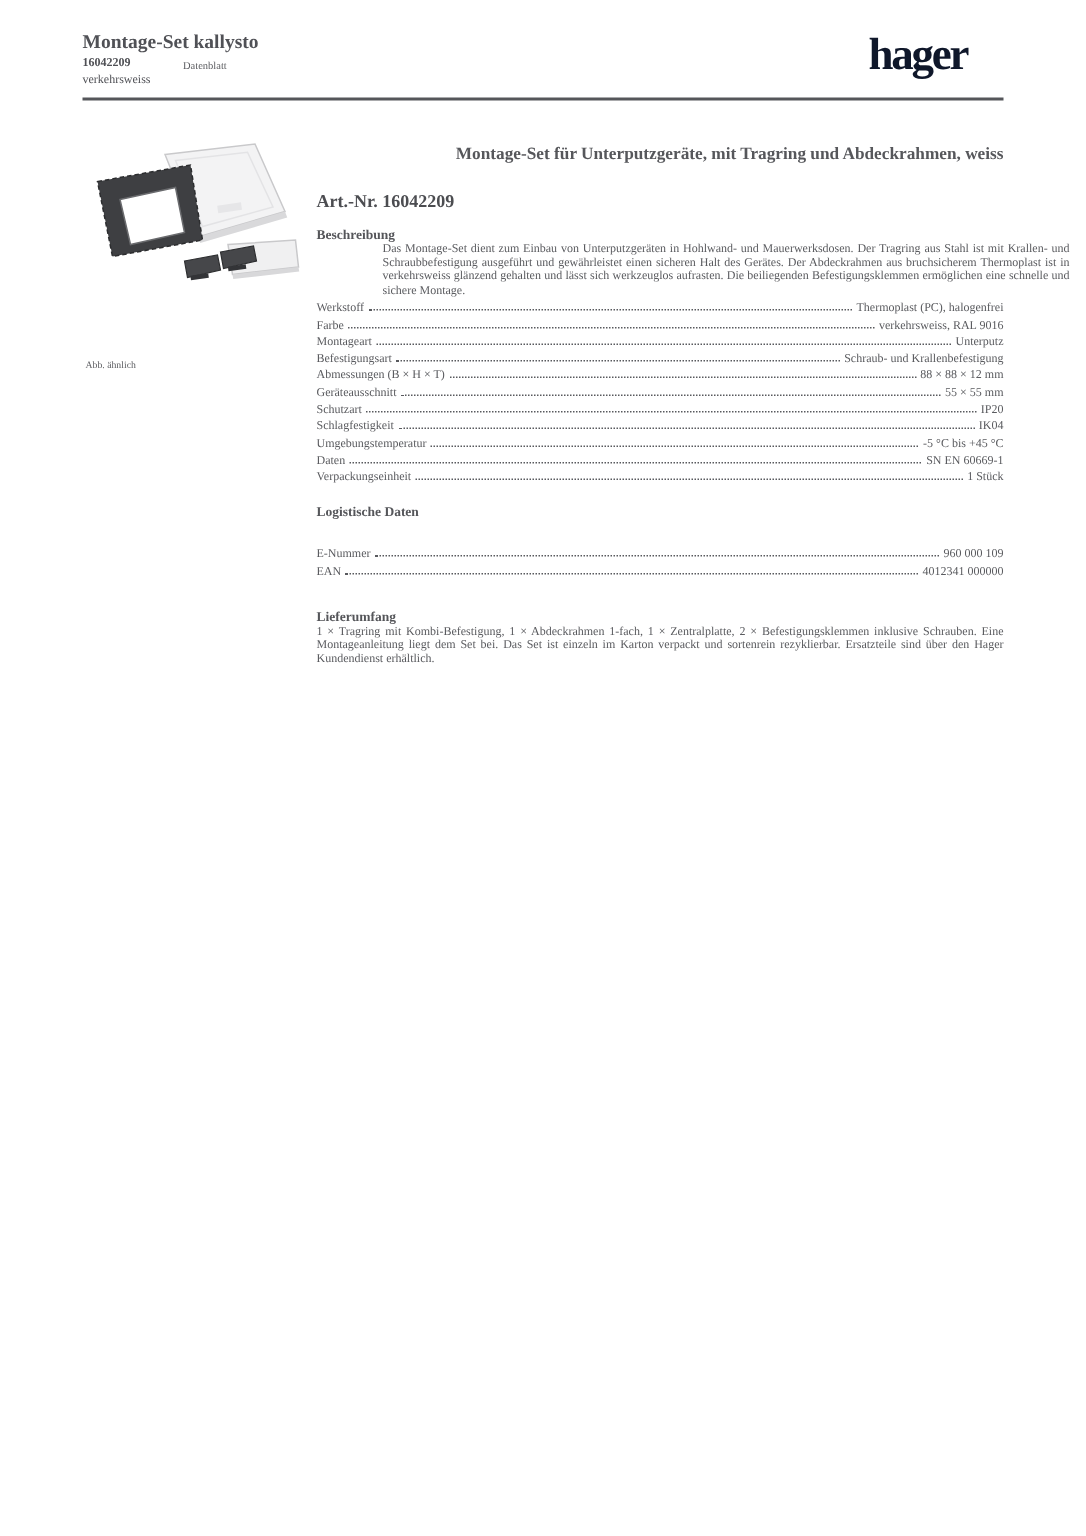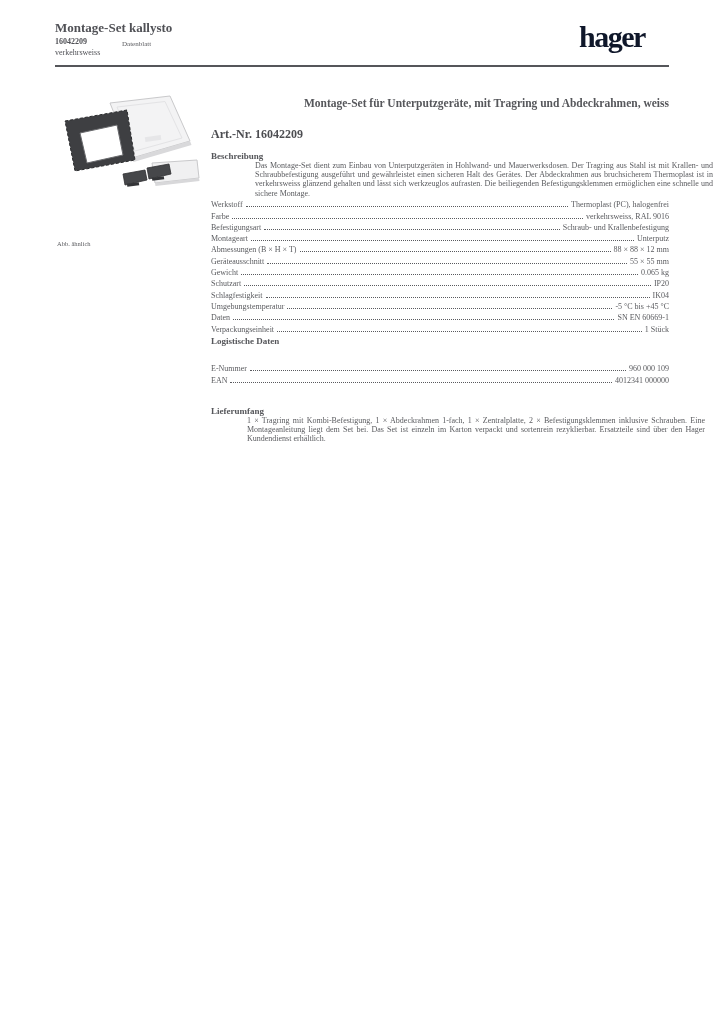--- a/index.html
+++ b/index.html
@@ -27,21 +27,21 @@
   .rows{left:211px;top:198px;width:458px;}
   .rows2{left:211px;top:361px;width:458px;}
   .trow{display:flex;align-items:flex-end;font-size:8px;height:11.3px;color:#5a5b5f;}
   .rows2 .trow{height:12px;}
   .tlabel{white-space:nowrap;}
   .tvalue{white-space:nowrap;}
   .tleader{flex:1;border-bottom:1px dotted #595a5e;margin:0 3px;align-self:flex-end;margin-bottom:2px;}
   .sec-hdr{font-size:9px;font-weight:bold;color:#55565a;}
   .sec2-hdr{left:211px;top:336px;}
   .sec3-hdr{left:211px;top:406px;}
-  .scope{left:211px;top:416px;width:458px;font-size:8px;line-height:9.2px;text-align:justify;color:#5a5b5f;margin-left:36px;}
+  .scope{left:211px;top:416px;width:458px;font-size:8px;line-height:9.2px;text-align:justify;color:#5a5b5f;}
 
   
   .f-band{left:345px;top:982px;width:379px;height:5px;background:#6f7073;}
   .f-box{left:55px;top:992px;width:100px;height:19px;border:1px solid #8d8e91;
          display:flex;align-items:center;padding-left:4px;font-size:7px;color:#55565a;}
   .f-center{left:297px;top:991px;width:180px;font-size:6.5px;line-height:7.5px;color:#6a6b6d;}
   .f-center .l2{margin-left:48px;}
   .f-right{right:34px;top:988px;text-align:right;font-size:6px;line-height:7.2px;color:#5f6064;}
 </style>
 </head>
@@ -91,48 +91,43 @@
       </div>
 
       <div class="trow">
         <span class="tlabel">Farbe</span>
         <span class="tleader"></span>
         <span class="tvalue">verkehrsweiss, RAL 9016</span>
       </div>
 
 
       <div class="trow">
+        <span class="tlabel">Montageart</span>
+        <span class="tleader"></span>
+        <span class="tvalue">Unterputz</span>
+      </div>
+
+      <div class="trow">
         <span class="tlabel">Befestigungsart</span>
         <span class="tleader"></span>
         <span class="tvalue">Schraub- und Krallenbefestigung</span>
-      </div>
-
-      <div class="trow">
-        <span class="tlabel">Montageart</span>
-        <span class="tleader"></span>
-        <span class="tvalue">Unterputz</span>
       </div>
 
       <div class="trow">
         <span class="tlabel">Abmessungen (B × H × T)</span>
         <span class="tleader"></span>
         <span class="tvalue">88 × 88 × 12 mm</span>
       </div>
 
       <div class="trow">
         <span class="tlabel">Geräteausschnitt</span>
         <span class="tleader"></span>
         <span class="tvalue">55 × 55 mm</span>
       </div>
 
-      <div class="trow">
-        <span class="tlabel">Gewicht</span>
-        <span class="tleader"></span>
-        <span class="tvalue">0.065 kg</span>
-      </div>
 
       <div class="trow">
         <span class="tlabel">Schutzart</span>
         <span class="tleader"></span>
         <span class="tvalue">IP20</span>
       </div>
 
       <div class="trow">
         <span class="tlabel">Schlagfestigkeit</span>
         <span class="tleader"></span>

